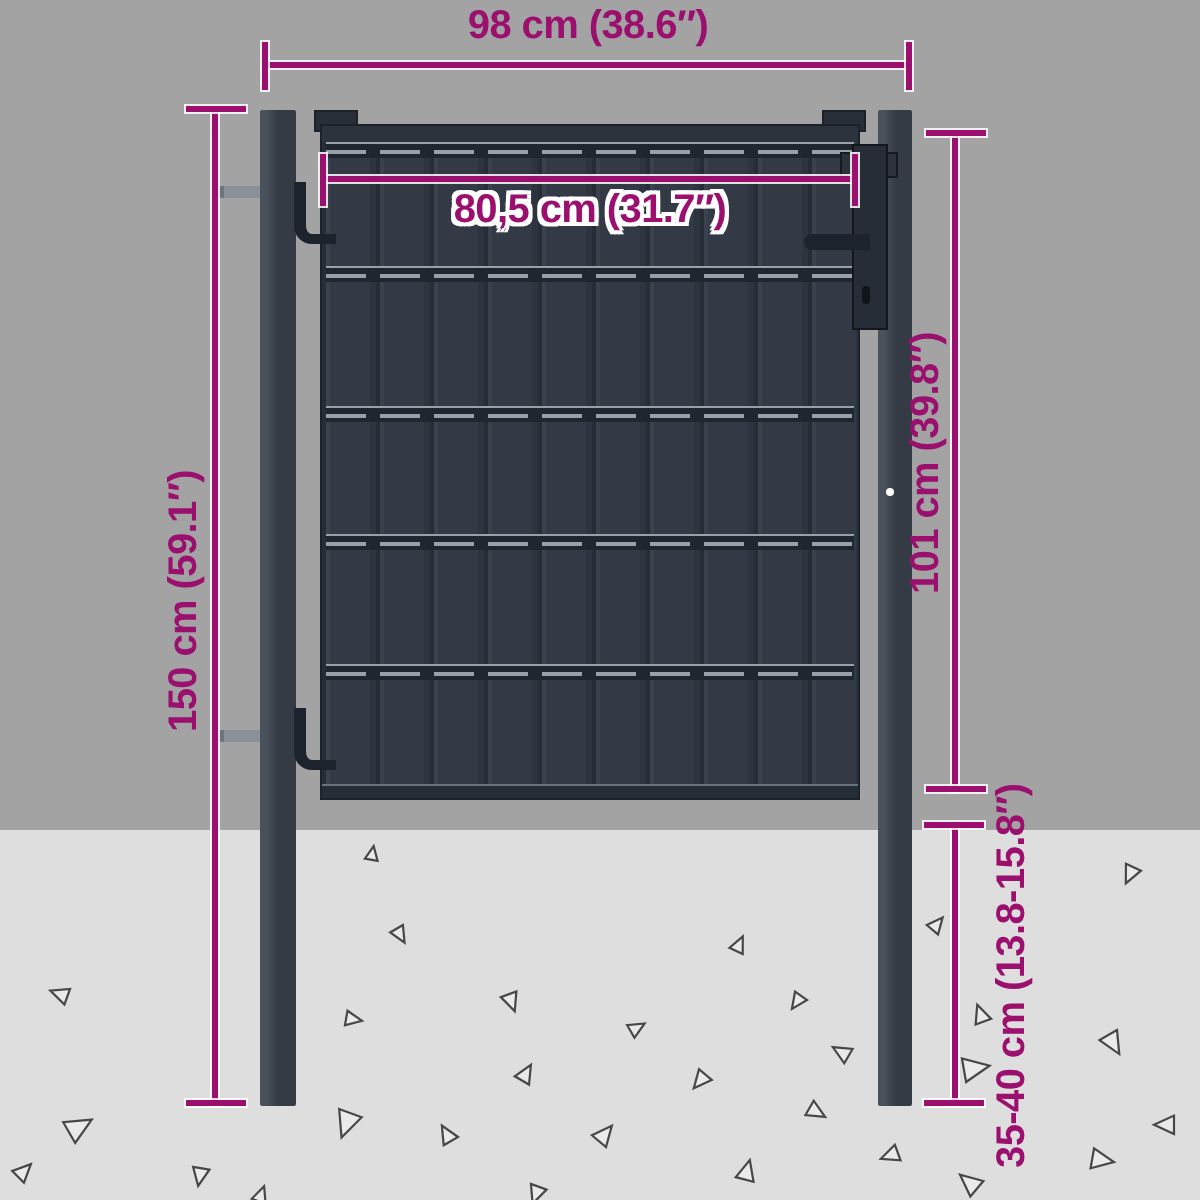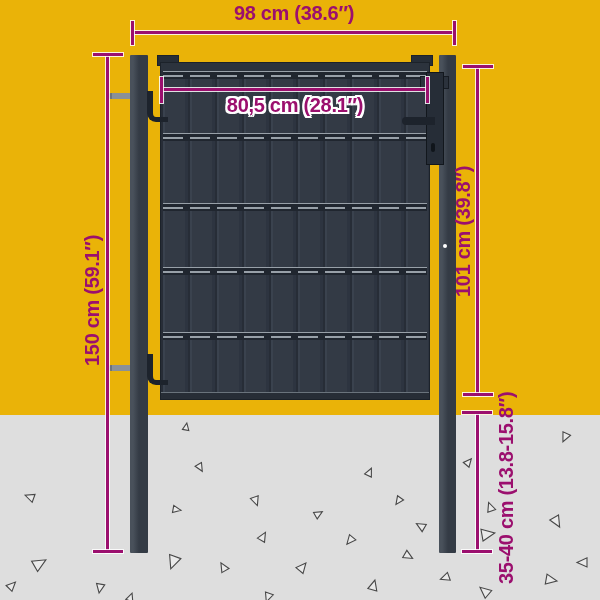--- a/index.html
+++ b/index.html
@@ -10,21 +10,21 @@
     --frame:#2c333d;
     --post1:#49515b;
     --post2:#343b45;
     --metal:#1d232c;
     --pin:#8a9097;
     --ground:#dedede;
     --rail-line:#98a0a8;
     --rail-dark:#20262f;
   }
   html,body{margin:0;padding:0;background:#fff;}
-  #stage{position:relative;width:600px;height:600px;background:#eab308;overflow:hidden;
+  #stage{position:relative;width:600px;height:600px;background:#a3a3a3;overflow:hidden;
          font-family:"Liberation Sans", sans-serif;}
   .abs{position:absolute;}
 
   
   #ground{left:0;top:415px;width:600px;height:185px;background:var(--ground);}
   #gravel{left:0;top:0;width:600px;height:600px;pointer-events:none;}
 
   
   .post{top:55px;height:498px;background:linear-gradient(90deg,var(--post1) 0 3px,var(--post2) 9px);border-radius:1px;}
   #post-left{left:130px;width:18px;}
@@ -168,21 +168,21 @@
     <div class="abs dline" id="dim-top-line"></div>
     <div class="abs dtick" id="dim-top-t1"></div>
     <div class="abs dtick" id="dim-top-t2"></div>
     <div class="abs dlabel" id="dim-top-label">98 cm (38.6″)</div>
   </div>
 
   <div>
     <div class="abs dline" id="dim-inner-line"></div>
     <div class="abs dtick" id="dim-inner-t1"></div>
     <div class="abs dtick" id="dim-inner-t2"></div>
-    <div class="abs dlabel outlined" id="dim-inner-label">80,5 cm (28.1″)</div>
+    <div class="abs dlabel outlined" id="dim-inner-label">80,5 cm (31.7″)</div>
   </div>
 
   <div>
     <div class="abs dline" id="dim-left-line"></div>
     <div class="abs dtick" id="dim-left-t1"></div>
     <div class="abs dtick" id="dim-left-t2"></div>
     <div class="abs dlabel vlabel" id="dim-left-label">150 cm (59.1″)</div>
   </div>
 
   <div>

